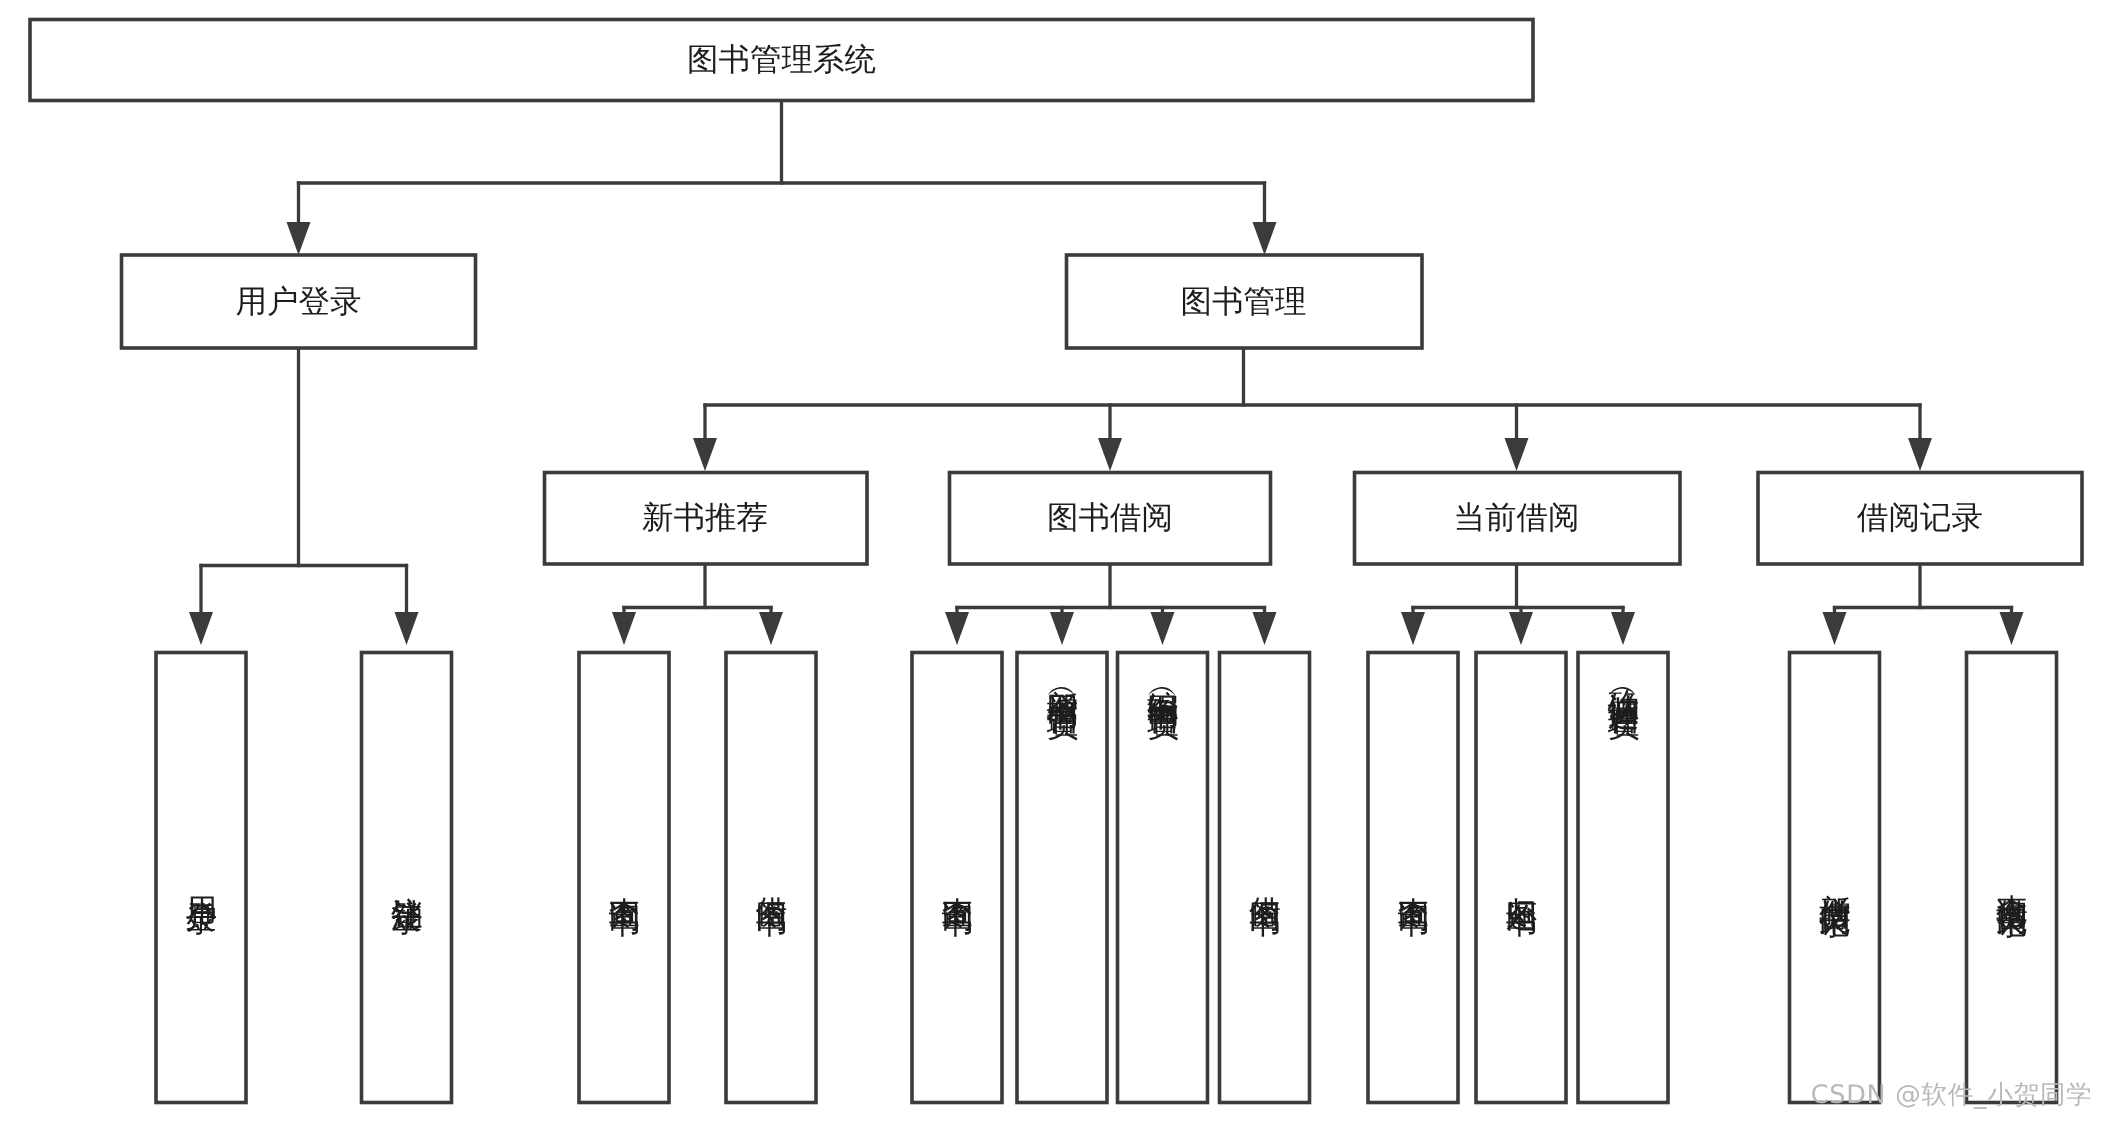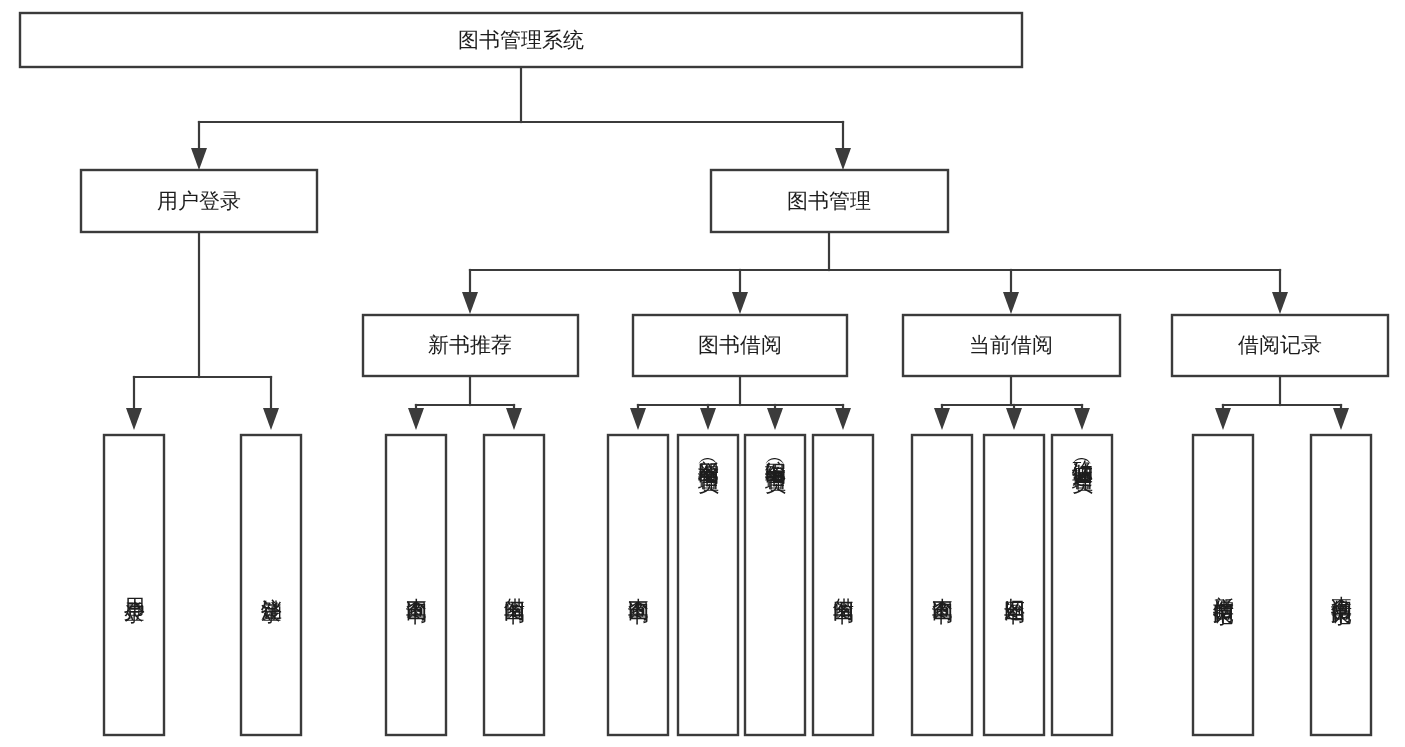--- a/index.html
+++ b/index.html
@@ -248,13 +248,14 @@
   <div class="vlabel-wrap" style="left:1052px; top:435px; width:60px; height:300px; align-items:flex-start;">
     <span class="vlabel" style="margin-top:8px;">确认归还（管理员）</span>
   </div>
   <div class="vlabel-wrap" style="left:1193px; top:435px; width:60px; height:300px;">
     <span class="vlabel">新增借阅记录</span>
   </div>
   <div class="vlabel-wrap" style="left:1311px; top:435px; width:60px; height:300px;">
     <span class="vlabel">查询借阅记录</span>
   </div>
 
+  <div class="watermark">CSDN @软件_小贺同学</div>
 </div>
 
 </body></html>

